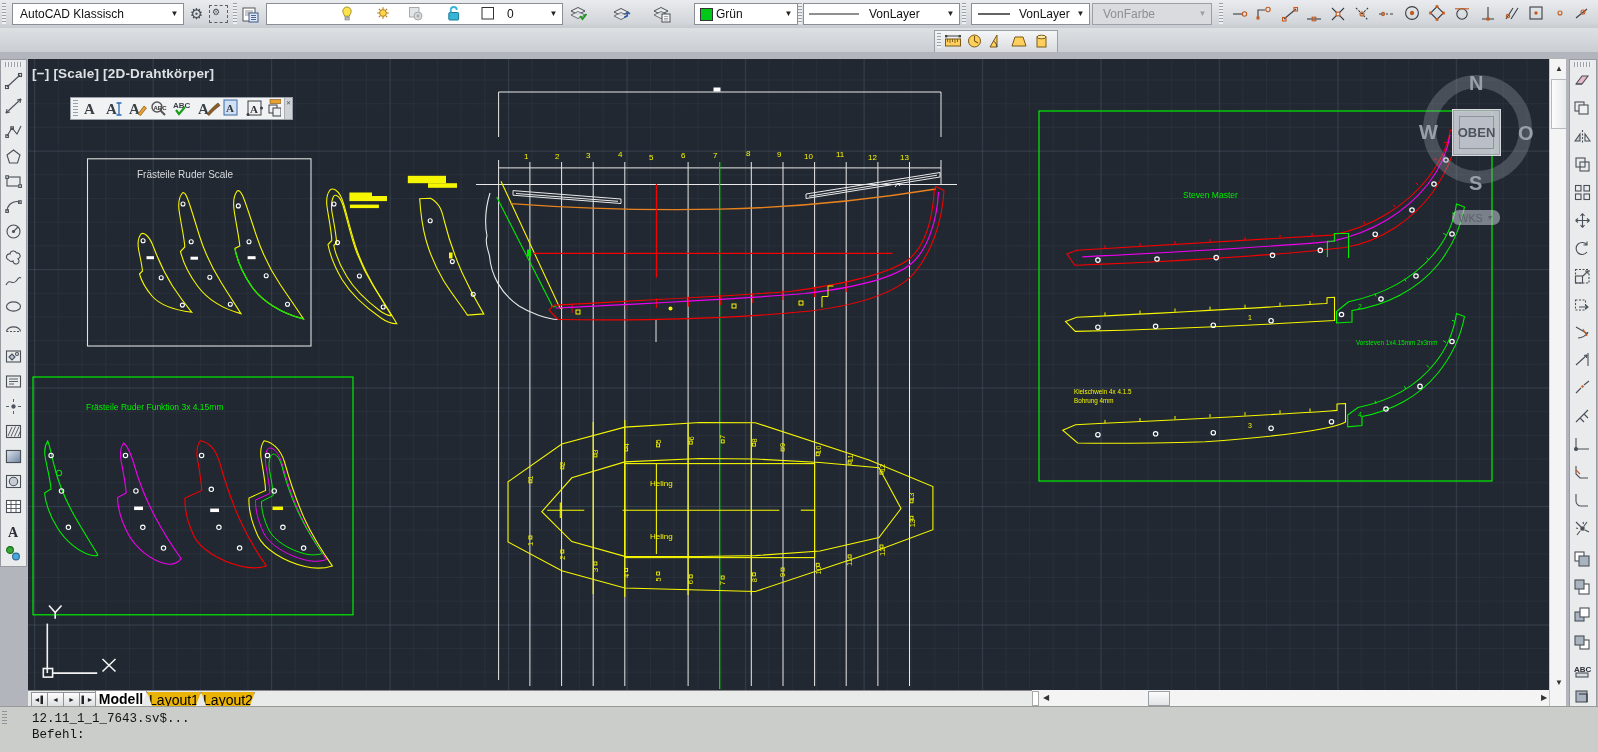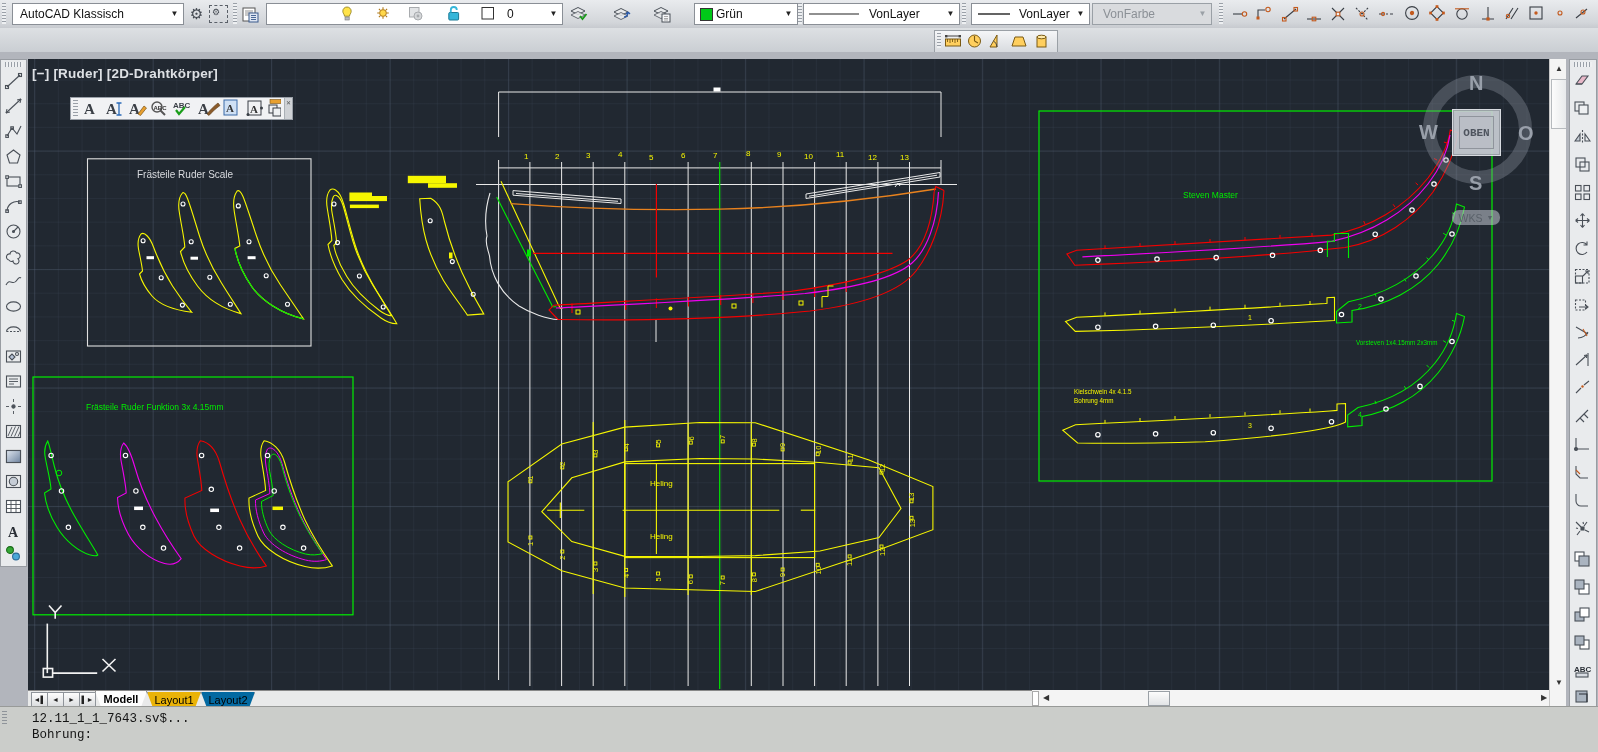--- a/index.html
+++ b/index.html
@@ -25,27 +25,27 @@
  linear-gradient(rgba(70,82,100,0.18) 1px, transparent 1px),
  linear-gradient(90deg, rgba(70,82,100,0.18) 1px, transparent 1px);
 background-size:118.5px 118.5px,118.5px 118.5px,23.7px 23.7px,23.7px 23.7px;
 background-position:6.2px 91.6px,6.2px 91.6px,6.2px 91.6px,6.2px 91.6px;}
 #vplabel{left:32px;top:66px;color:#dde0e4;font-weight:bold;font-size:13.5px;letter-spacing:0.2px;}
 
 #vsb{left:1549px;top:59px;width:18px;height:647px;background:#f4f4f4;border-left:1px solid #c8c8c8;box-sizing:border-box;}
 #tabrow{left:28px;top:690px;width:1521px;height:16px;background:#e9eaea;border-top:1px solid #888;box-sizing:border-box;}
 #hsb{left:1032px;top:690px;width:517px;height:16px;background:#f4f4f4;}
 #cmd{left:0;top:706px;width:1598px;height:46px;background:#cbcdca;border-top:1px solid #989a98;box-sizing:border-box;font-family:"Liberation Mono",monospace;font-size:12.5px;color:#141414;}
-.tab{height:15px;font-size:11px;display:flex;align-items:center;justify-content:center;}
+.tab{height:15px;font-size:14px;display:flex;align-items:center;justify-content:center;}
 .navbtn{width:15px;height:13px;background:linear-gradient(#fdfdfd,#dcdee0);border:1px solid #8f949a;font-size:7px;color:#222;text-align:center;line-height:13px;}
 
 #vcring{left:1423px;top:75px;width:109px;height:109px;border:13px solid rgba(150,156,168,0.34);border-radius:50%;box-sizing:border-box;}
 .vcl{color:rgba(158,164,175,0.95);font-weight:bold;font-size:20px;}
 #oben{left:1452px;top:109px;width:47px;height:45px;background:rgba(201,205,212,0.92);border:1px solid #d8dbe0;box-shadow:0 0 0 1px rgba(120,125,133,0.5) inset;}
-#oben .inner{position:absolute;left:6px;top:6px;right:6px;bottom:6px;border:1px solid #8f949c;background:rgba(185,189,197,0.6);display:flex;align-items:center;justify-content:center;font-weight:bold;font-size:11px;color:#4e545e;font-family:Liberation Mono, monospace;}
+#oben .inner{position:absolute;left:6px;top:6px;right:6px;bottom:6px;border:1px solid #8f949c;background:rgba(185,189,197,0.6);display:flex;align-items:center;justify-content:center;font-weight:bold;font-size:13px;color:#4e545e;}
 #wks{left:1452px;top:210px;width:48px;height:15px;background:rgba(196,201,209,0.55);border-radius:7px;color:#596069;font-size:10.5px;display:flex;align-items:center;justify-content:center;gap:4px;}
 
 #ttb{left:70px;top:97px;width:223px;height:23px;background:#f1f2f4;border:1px solid #9aa0a8;box-sizing:border-box;}
 </style>
 </head>
 <body>
 <div class="abs" id="row1">
  <div class="abs grip" style="left:2px;top:3px;height:21px;"></div>
  <div class="abs combo" style="left:12px;top:3px;width:170px;height:20px;">
       <span style="padding-left:7px;">AutoCAD Klassisch</span>
@@ -642,21 +642,21 @@
 <text x="1074" y="403" fill="#f6f600" font-size="6.3" font-family="Liberation Sans">Bohrung 4mm</text>
 
 <g stroke="#f2f2f2" stroke-width="1.6">
 <path d="M47.3,623.6 V673.1"></path>
 <path d="M52.6,673.1 H97.2"></path>
 <rect x="43.3" y="668.5" width="9.3" height="8.6"></rect>
 <path d="M49,605.5 L55.2,612.5 L61.5,605.5 M55.2,612.5 V618.8"></path>
 <path d="M102.5,659 L115.5,671.5 M115.5,659 L102.5,671.5"></path>
 </g>
 </svg>
-<div class="abs" id="vplabel">[−] [Ruder] [2D-Drahtkörper]</div>
+<div class="abs" id="vplabel">[−] [Scale] [2D-Drahtkörper]</div>
 <div class="abs" id="ttb">
  <div class="abs" style="left:2px;top:2px;width:5px;height:17px;background:repeating-linear-gradient(#9aa0a8 0 1px,#f1f2f4 1px 3px);"></div>
  <svg class="abs" style="left:10px;top:0;" width="200" height="21">
   <g font-family="Liberation Serif" font-weight="bold" font-size="15" fill="#3a3f46">
    <text x="3" y="16">A</text>
    <text x="25" y="16">A</text>
    <text x="48" y="16">A</text>
    <text x="117" y="16">A</text>
   </g>
   <path d="M38,5 v12 M35.5,5 h5 M35.5,17 h5" stroke="#2a6ab8" stroke-width="1.3" fill="none"></path>
@@ -804,25 +804,25 @@
       </g>
  </svg>
 </div>
 <div class="abs" id="tabrow">
  <div class="abs navbtn" style="left:3px;top:1px;">◄▌</div>
  <div class="abs navbtn" style="left:19px;top:1px;">◄</div>
  <div class="abs navbtn" style="left:35px;top:1px;">►</div>
  <div class="abs navbtn" style="left:51px;top:1px;">▌►</div>
  <div class="abs tab" style="left:67px;top:0;width:50px;background:#fdfdfd;border:1px solid #777;border-top:none;clip-path:polygon(0 0,100% 0,calc(100% - 6px) 100%,6px 100%);font-weight:bold;">Modell</div>
  <div class="abs tab" style="left:119px;top:1px;width:52px;background:#eab308;border:1px solid #8a8f95;border-top:none;clip-path:polygon(0 0,100% 0,calc(100% - 6px) 100%,6px 100%);">Layout1</div>
- <div class="abs tab" style="left:173px;top:1px;width:52px;background:#0369a1;border:1px solid #8a8f95;border-top:none;clip-path:polygon(0 0,100% 0,calc(100% - 6px) 100%,6px 100%);">Layout2</div>
+ <div class="abs tab" style="left:173px;top:1px;width:52px;background:#eab308;border:1px solid #8a8f95;border-top:none;clip-path:polygon(0 0,100% 0,calc(100% - 6px) 100%,6px 100%);">Layout2</div>
 </div>
 <div class="abs" id="hsb">
  <div class="abs" style="left:0;top:1px;width:5px;height:13px;background:#fff;border:1px solid #aaa;"></div>
  <div class="abs" style="left:7px;top:1px;width:14px;height:13px;font-size:8px;color:#333;text-align:center;line-height:13px;">◀</div>
  <div class="abs" style="left:116px;top:1px;width:20px;height:13px;background:linear-gradient(#fcfcfc,#e2e4e6);border:1px solid #9aa0a6;"></div>
  <div class="abs" style="left:505px;top:1px;width:14px;height:13px;font-size:8px;color:#333;text-align:center;line-height:13px;">▶</div>
 </div>
 <div class="abs" id="cmd">
  <div style="position:absolute;left:32px;top:5px;">12.11_1_1_7643.sv$...</div>
- <div style="position:absolute;left:32px;top:21px;">Bohrung:</div>
+ <div style="position:absolute;left:32px;top:21px;">Befehl:</div>
  <div style="position:absolute;left:2px;top:4px;width:5px;height:14px;background:repeating-linear-gradient(#8f949a 0 1px,#cbcdca 1px 3px);"></div>
 </div>
 
 </body></html>

